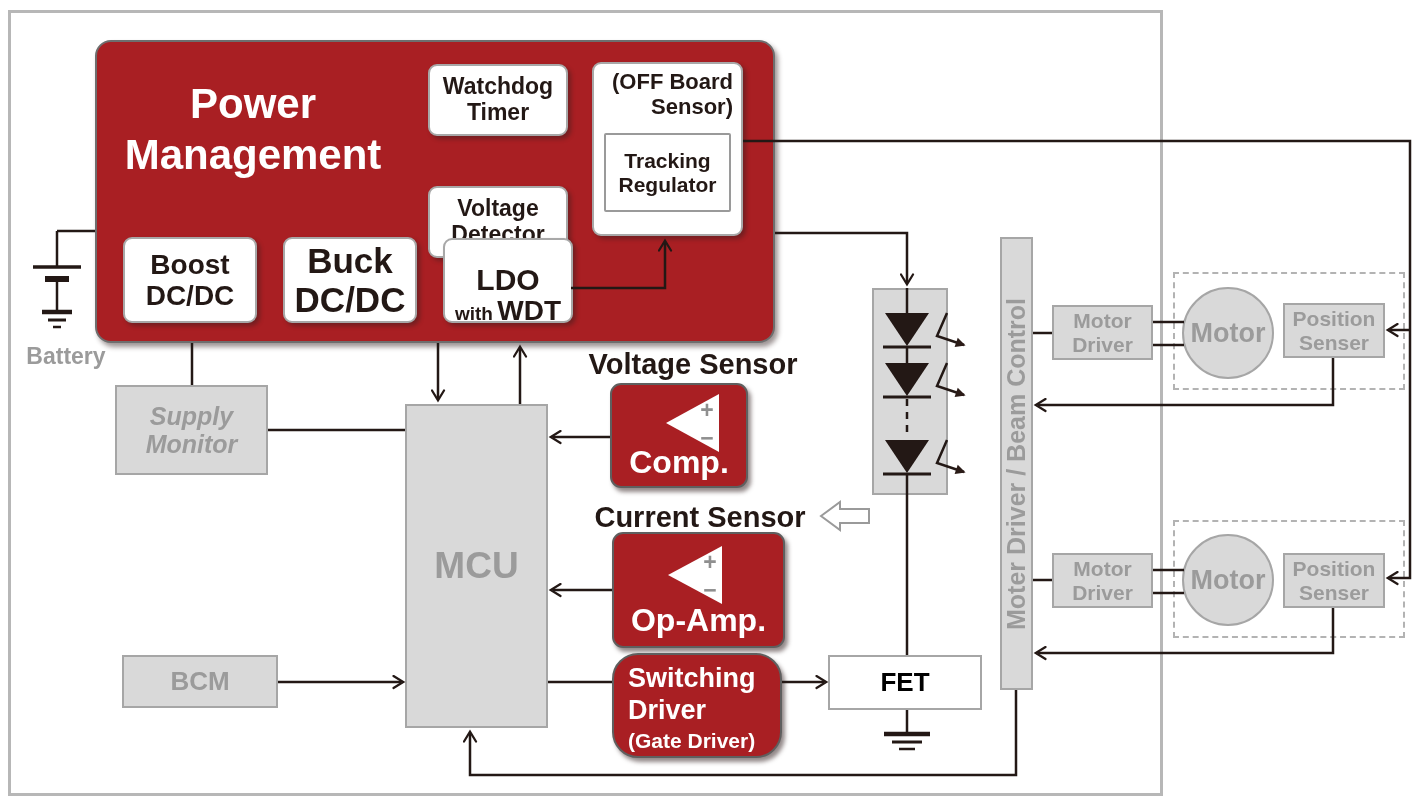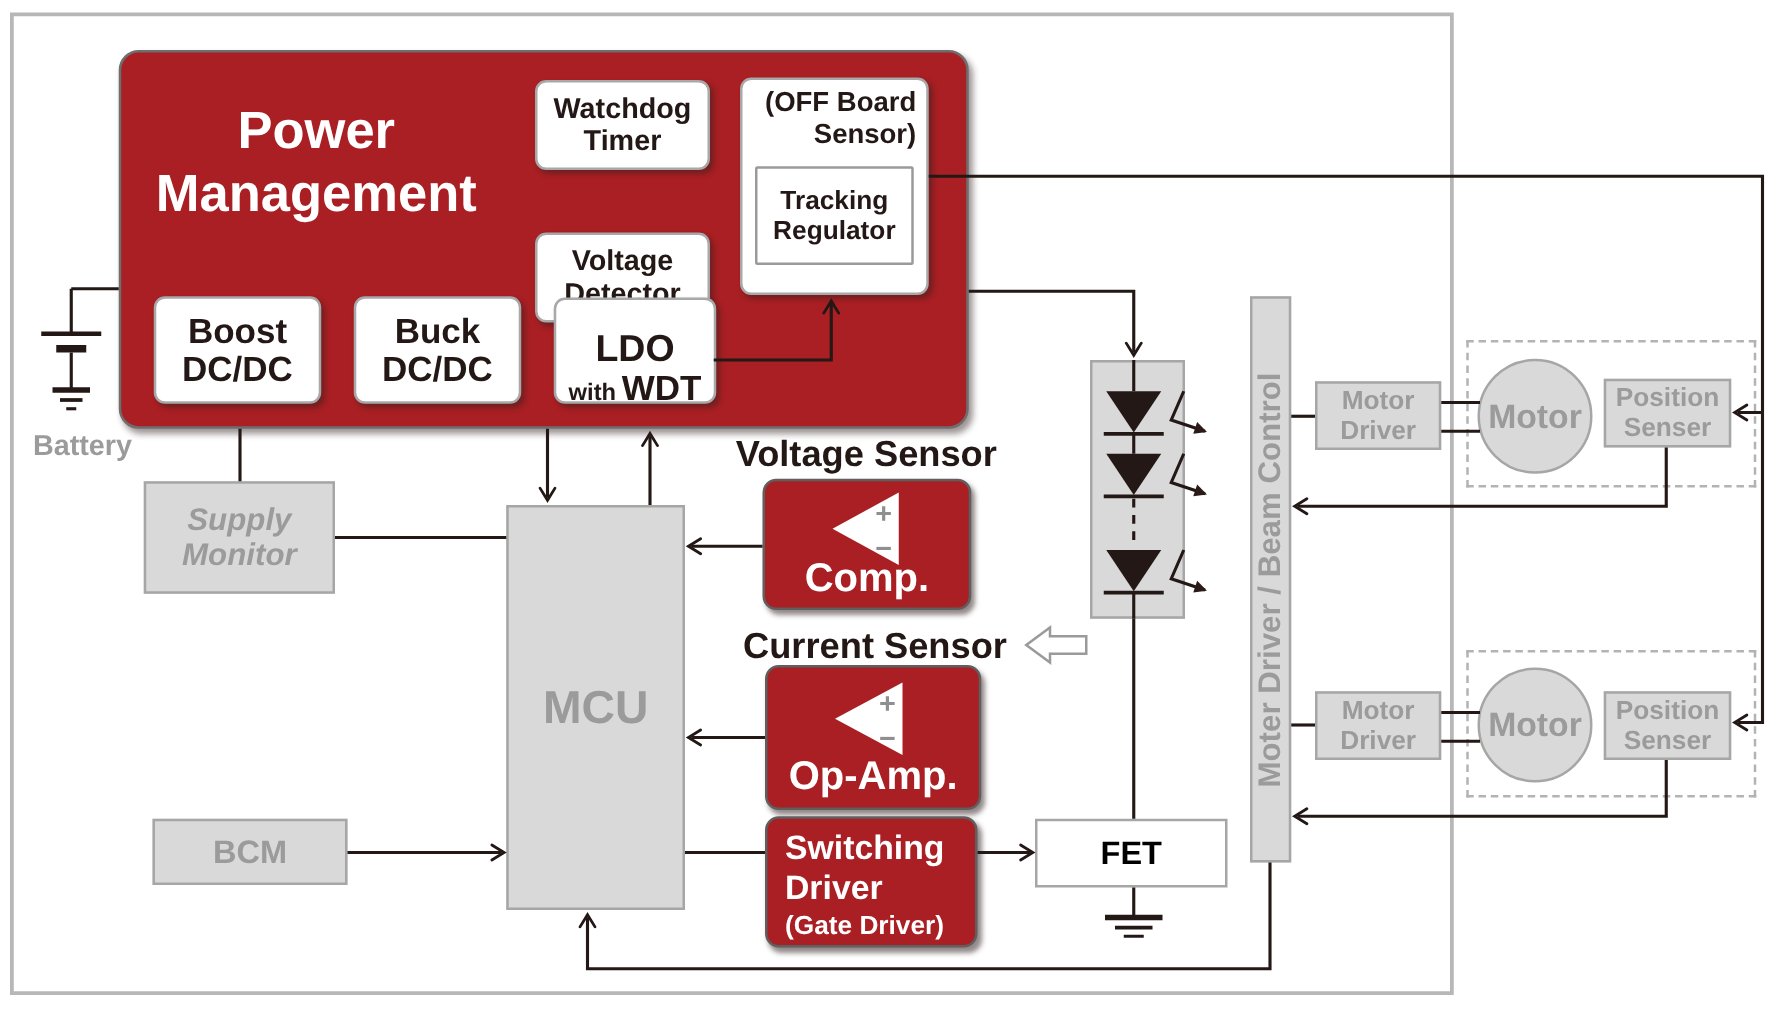--- a/index.html
+++ b/index.html
@@ -46,45 +46,45 @@
 
   <div class="abs white-box" style="left:592px;top:62px;width:151px;height:174px;align-items:flex-start;justify-content:flex-end;">
     <span class="lbl" style="font-size:22px;text-align:right;padding:6px 8px 0 0;">(OFF Board
 Sensor)</span>
   </div>
   <div class="abs white-box lbl" style="left:604px;top:133px;width:127px;height:79px;font-size:21px;border-radius:2px;border:2px solid #9a9a9a;box-shadow:none;">Tracking
 Regulator</div>
 
   <div class="abs white-box lbl" style="left:123px;top:237px;width:134px;height:86px;font-size:28px;">Boost
 DC/DC</div>
-  <div class="abs white-box lbl" style="left:283px;top:237px;width:134px;height:86px;font-size:28px;">Buck
+  <div class="abs white-box lbl" style="left:283px;top:237px;width:134px;height:86px;font-size:35px;">Buck
 DC/DC</div>
   <div class="abs white-box" style="left:443px;top:238px;width:130px;height:85px;flex-direction:column;line-height:1.1;">
     <span style="font-size:30px;margin-top:28px;">LDO</span>
     <span><span style="font-size:19px;">with</span> <span style="font-size:28px;">WDT</span></span>
   </div>
 
   <div class="abs lbl gtx" style="left:10px;top:344px;width:112px;font-size:23px;">Battery</div>
 
   <div class="abs gray-box lbl" style="left:115px;top:385px;width:153px;height:90px;font-size:25px;font-style:italic;">Supply
 Monitor</div>
   <div class="abs gray-box" style="left:405px;top:404px;width:143px;height:324px;font-size:37px;">MCU</div>
   <div class="abs gray-box" style="left:122px;top:655px;width:156px;height:53px;font-size:26px;">BCM</div>
 
   <div class="abs lbl ink" style="left:548px;top:348px;width:290px;font-size:29px;">Voltage Sensor</div>
-  <div class="abs red-sm" style="left:610px;top:383px;width:167px;height:105px;">
+  <div class="abs red-sm" style="left:610px;top:383px;width:138px;height:105px;">
     <div class="abs white-title" style="left:0;bottom:5px;width:100%;text-align:center;font-size:32px;">Comp.</div>
   </div>
 
   <div class="abs lbl ink" style="left:555px;top:501px;width:290px;font-size:29px;">Current Sensor</div>
   <div class="abs red-sm" style="left:612px;top:532px;width:173px;height:116px;">
     <div class="abs white-title" style="left:0;bottom:7px;width:100%;text-align:center;font-size:32px;">Op-Amp.</div>
   </div>
 
-  <div class="abs red-sm white-title" style="left:612px;top:653px;width:170px;height:105px;padding:8px 0 0 14px;">
+  <div class="abs red-sm white-title" style="left:612px;top:653px;width:170px;height:105px;padding:8px 0 0 14px;border-radius:26px;">
     <div class="lbl" style="text-align:left;font-size:27px;line-height:1.18;">Switching
 Driver</div>
     <div style="font-size:21px;margin-top:2px;">(Gate Driver)</div>
   </div>
   <div class="abs" style="left:828px;top:655px;width:154px;height:55px;background:#fff;border:2px solid #a6a6a6;display:flex;align-items:center;justify-content:center;color:#000000;font-size:26px;">FET</div>
 
   <div class="abs gray-box" style="left:872px;top:288px;width:76px;height:207px;"></div>
 
   <div class="abs gray-box" style="left:1000px;top:237px;width:33px;height:453px;">
     <div class="vtext gtx" style="font-size:25px;">Moter Driver / Beam Control</div>

